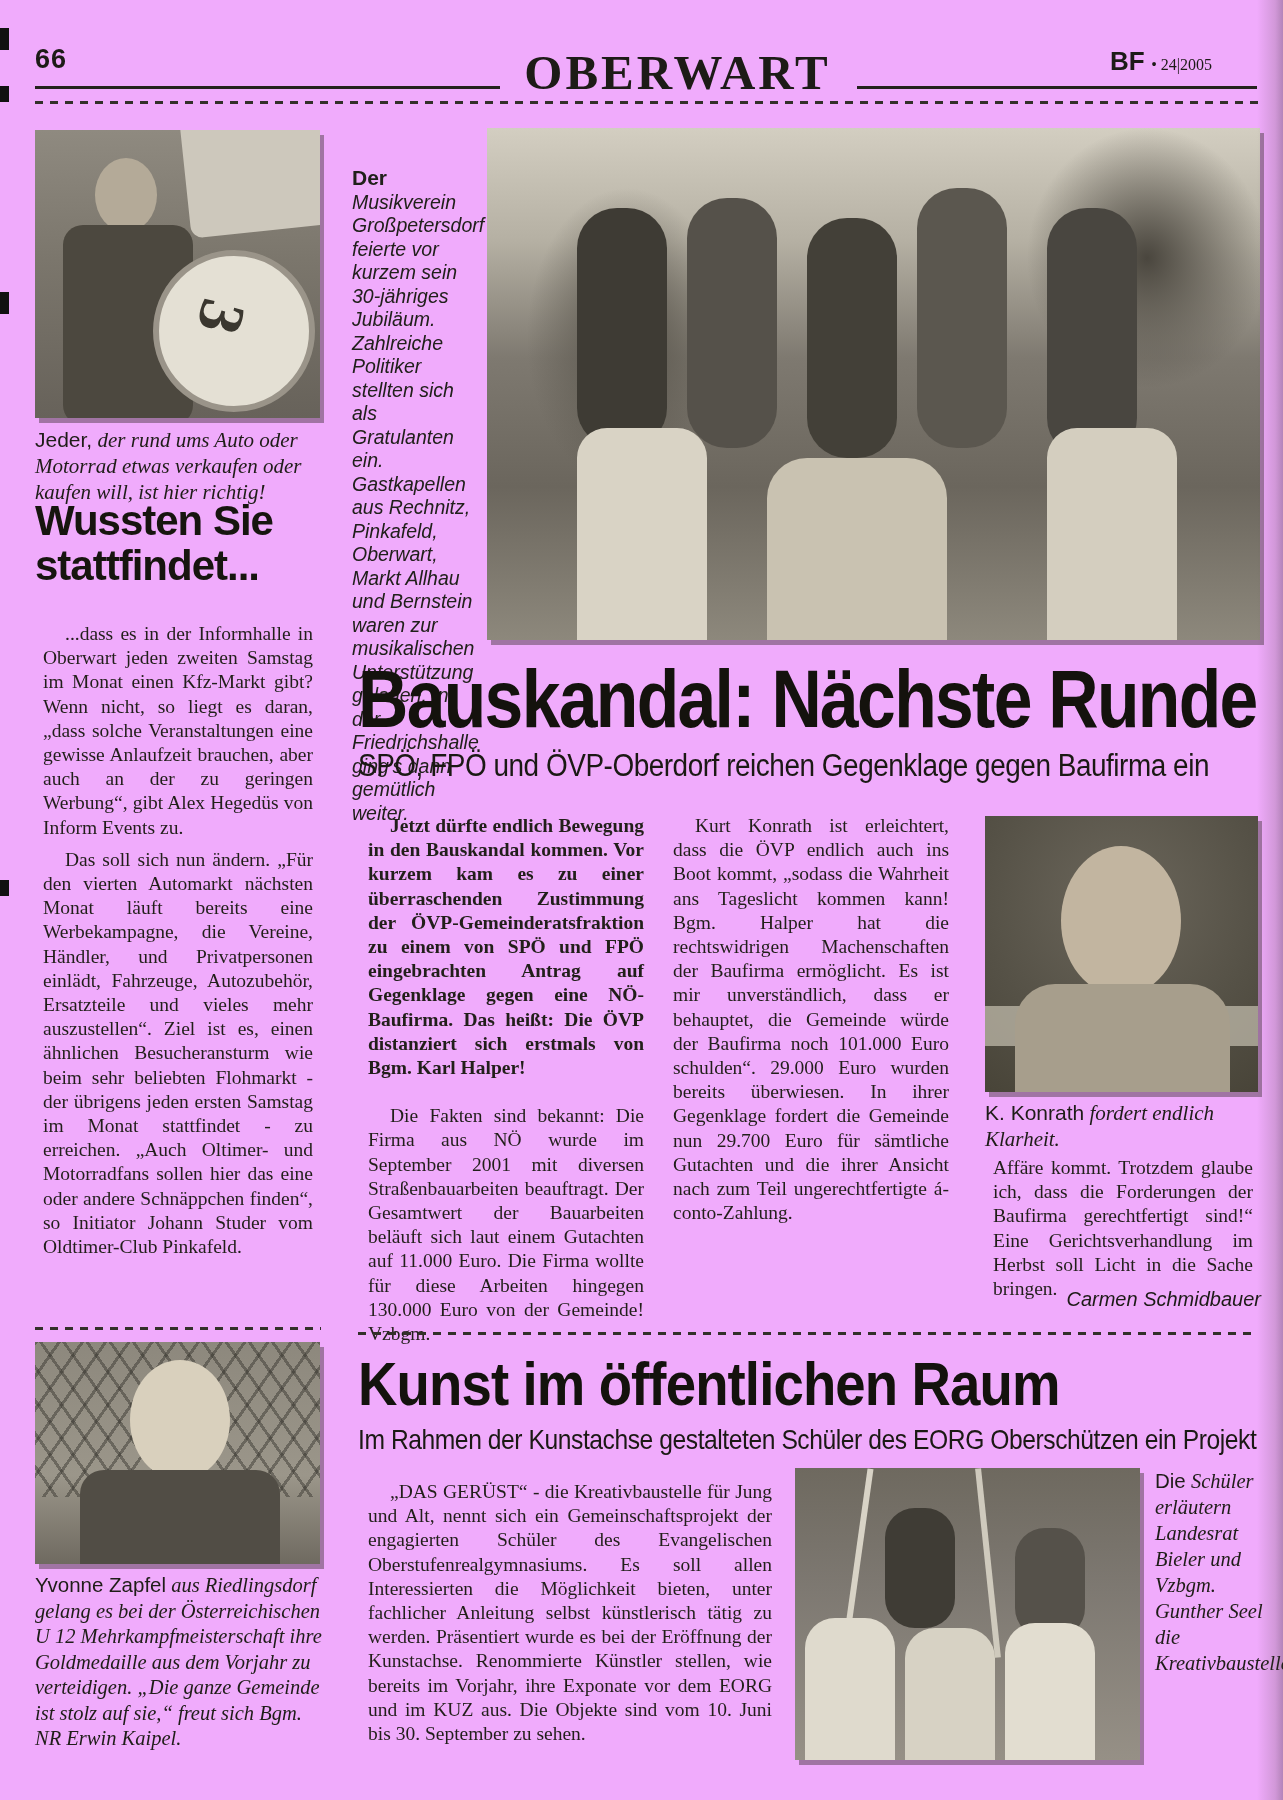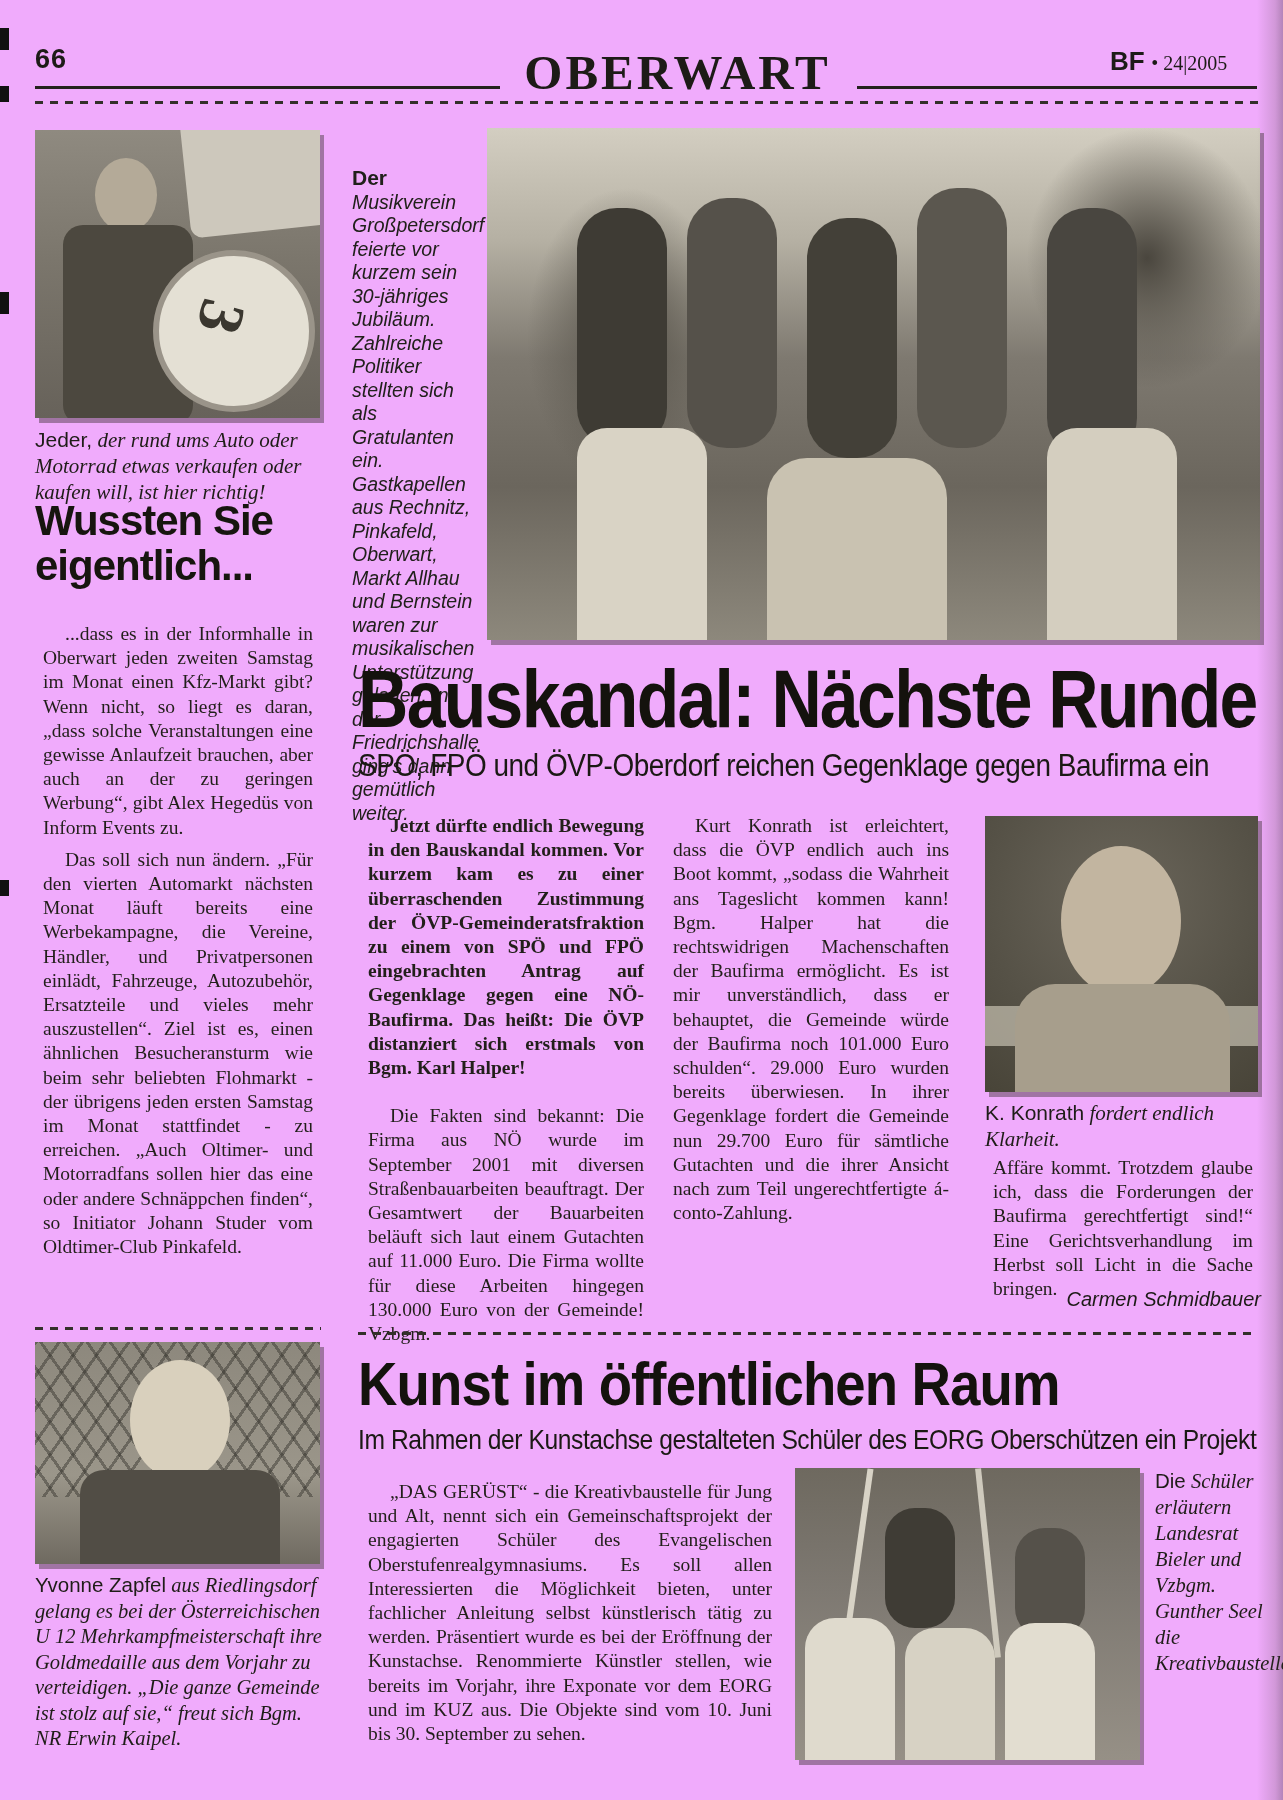--- a/index.html
+++ b/index.html
@@ -33,39 +33,39 @@
   <div class="regmark" style="top:880px;height:16px;"></div>
 
   <div class="abs sans" style="left:35px;top:44px;font-size:27px;font-weight:bold;letter-spacing:1px;">66</div>
 
   <div class="abs rule" style="left:35px;top:86px;width:465px;height:3px;"></div>
   <div class="abs serif" style="left:500px;top:48px;width:355px;text-align:center;font-size:49px;font-weight:bold;letter-spacing:3px;line-height:49px;">OBERWART</div>
   <div class="abs rule" style="left:857px;top:86px;width:400px;height:3px;"></div>
 
   <div class="abs" style="left:1110px;top:46px;font-size:26px;">
     <span class="sans" style="font-weight:bold;">BF</span>
-    <span class="serif" style="font-size:20px;">• 24|2005</span>
+    <span class="serif" style="font-size:16px;">• 24|2005</span>
   </div>
 
   <div class="abs dashes" style="left:35px;top:101px;width:1223px;"></div>
 
   <div class="photo" style="left:35px;top:130px;width:285px;height:288px;">
     <div class="abs" style="left:0;top:0;width:100%;height:100%;background:linear-gradient(180deg,#8f8a80 0%,#7b766c 45%,#67625a 100%);"></div>
     <div class="fig" style="left:150px;top:-20px;width:170px;height:120px;background:#cdc8bc;border-radius:12px;transform:rotate(-6deg);"></div>
     <div class="fig" style="left:60px;top:28px;width:62px;height:74px;background:#b4aa98;"></div>
     <div class="fig" style="left:28px;top:95px;width:130px;height:200px;background:#4c483f;border-radius:20px;"></div>
     <div class="fig" style="left:118px;top:120px;width:150px;height:150px;background:#e4e0d4;border:6px solid #9a9489;">
       <div class="serif" style="position:absolute;left:46px;top:24px;font-size:64px;font-weight:bold;color:#3a372f;transform:rotate(105deg);">3</div>
     </div>
   </div>
   <div class="abs caption-serif" style="left:35px;top:427px;width:288px;">
     <span class="caption-lead">Jeder,</span><span> der rund ums Auto oder Motorrad etwas verkaufen oder kaufen will, ist hier richtig!</span>
   </div>
 
-  <div class="abs sans" style="left:35px;top:498px;width:290px;font-size:42px;line-height:45px;font-weight:bold;letter-spacing:-1px;color:#17150f;">Wussten Sie eigentlich...</div>
+  <div class="abs sans" style="left:35px;top:498px;width:290px;font-size:42px;line-height:45px;font-weight:bold;letter-spacing:-1px;color:#17150f;">Wussten Sie stattfindet...</div>
 
   <div class="abs serif just bodytext" style="left:35px;top:614px;width:286px;">
     <p>...dass es in der Informhalle in Oberwart jeden zweiten Samstag im Monat einen Kfz-Markt gibt? Wenn nicht, so liegt es daran, „dass solche Veranstaltungen eine gewisse Anlaufzeit brauchen, aber auch an der zu geringen Werbung“, gibt Alex Hegedüs von Inform Events zu.</p>
     <p>Das soll sich nun ändern. „Für den vierten Automarkt nächsten Monat läuft bereits eine Werbekampagne, die Vereine, Händler, und Privatpersonen einlädt, Fahrzeuge, Autozubehör, Ersatzteile und vieles mehr auszustellen“. Ziel ist es, einen ähnlichen Besucheransturm wie beim sehr beliebten Flohmarkt - der übrigens jeden ersten Samstag im Monat stattfindet - zu erreichen. „Auch Oltimer- und Motorradfans sollen hier das eine oder andere Schnäppchen finden“, so Initiator Johann Studer vom Oldtimer-Club Pinkafeld.</p>
   </div>
 
   <div class="abs dashes" style="left:35px;top:1327px;width:286px;"></div>
 
   <div class="photo" style="left:35px;top:1342px;width:285px;height:222px;">
     <div class="abs" style="left:0;top:0;width:100%;height:100%;

